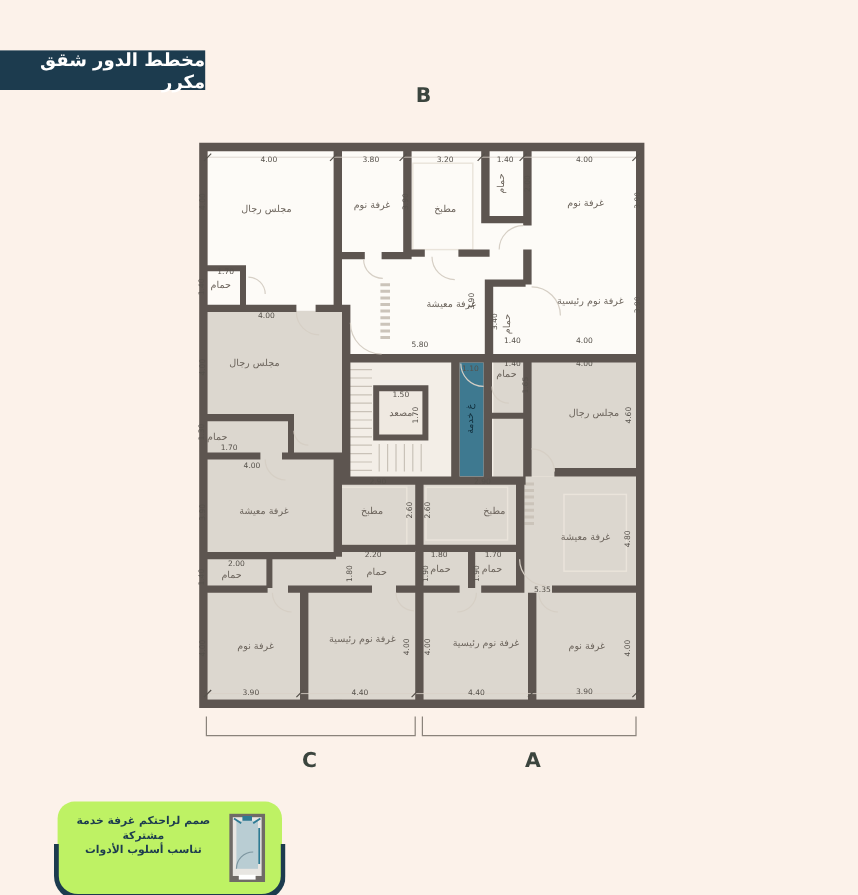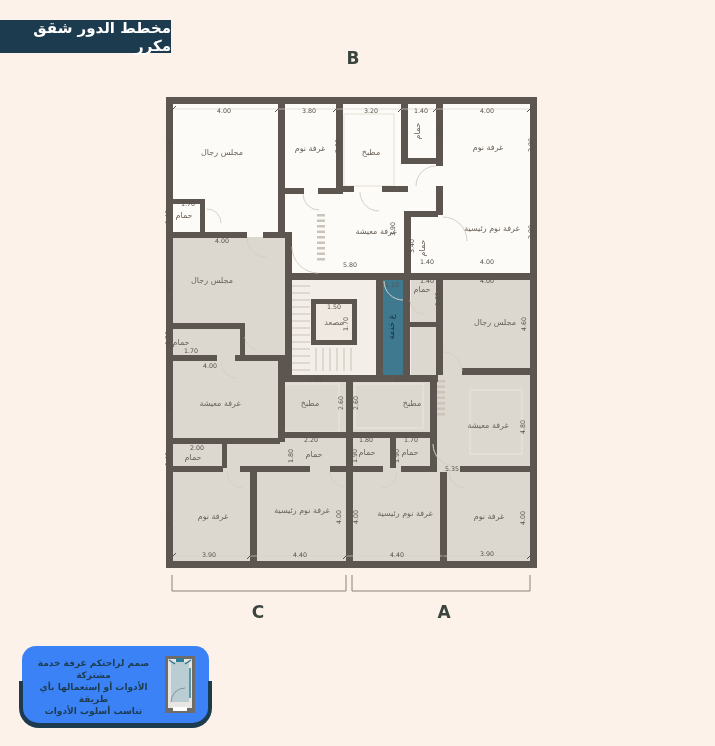--- a/index.html
+++ b/index.html
@@ -1,40 +1,40 @@
 <!DOCTYPE html>
 <html lang="ar"><head>
 <meta charset="utf-8">
 <style>
   html,body{margin:0;padding:0;}
   body{
     width:715px;height:746px;position:relative;overflow:hidden;
     background:#fcf2ea;
     font-family:"DejaVu Sans",sans-serif;
   }
-  .stage{position:absolute;inset:0;}
+  .stage{position:absolute;inset:0;margin-top:22px;}
   .title-banner{
     position:absolute;left:0;top:20px;width:171px;height:33px;
     background:#1c3b4e;color:#ffffff;display:flex;align-items:center;justify-content:center;
     font-size:15px;font-weight:bold;direction:rtl;
   }
   .section-letter{
     position:absolute;width:20px;text-align:center;
     color:#3b453e;font-weight:bold;font-size:17px;
   }
   #letter-b{left:343px;top:48px;}
   #letter-c{left:248px;top:602px;}
   #letter-a{left:434px;top:602px;}
   svg.plan{position:absolute;left:0;top:0;}
   svg .room-label{font-size:8px;fill:#6b635b;text-anchor:middle;}
   svg .dim-label{font-size:6.3px;fill:#56514b;text-anchor:middle;}
   svg .teal-label{fill:#102e3c;}
   .note-card{
-    position:absolute;left:22px;top:646px;width:187px;height:78px;
-    background:#3b82f6;border-radius:14px;
+    position:absolute;left:48px;top:646px;width:187px;height:78px;
+    background:#bef264;border-radius:14px;
   }
   .note-card::after{
     content:"";position:absolute;left:-3px;right:-3px;bottom:-4px;top:45%;
     border-bottom:5px solid #1c3b4e;border-left:4px solid #1c3b4e;border-right:4px solid #1c3b4e;
     border-radius:0 0 20px 20px;pointer-events:none;
   }
   .note-text{
     position:absolute;left:8px;right:52px;top:11px;
     direction:rtl;text-align:center;color:#1d3c4f;
     font-size:9px;font-weight:bold;line-height:12px;
@@ -204,21 +204,20 @@
         <text x="171" y="518" transform="rotate(-90,171,518)" class="dim-label">4.00</text>
         <text x="341" y="517" transform="rotate(-90,341,517)" class="dim-label">4.00</text>
         <text x="358" y="517" transform="rotate(-90,358,517)" class="dim-label">4.00</text>
         <text x="525" y="518" transform="rotate(-90,525,518)" class="dim-label">4.00</text>
       </g>
   </svg>
 
   <div class="note-card">
     <div class="note-text">
       <div>صمم لراحتكم غرفة خدمة مشتركة</div>
-      <div>الأدوات أو إستعمالها بأي طريقة</div>
       <div>تناسب أسلوب الأدوات</div>
     </div>
     <svg class="note-icon" width="30" height="57" viewBox="0 0 30 57">
       <rect x="0" y="0" width="30" height="57" fill="#6f6b67"></rect>
       <rect x="3" y="3" width="24" height="49" fill="#e8e6e2"></rect>
       <rect x="6" y="6" width="18" height="40" fill="#b9cdd3"></rect>
       <path d="M6,46a14,14 0 0 1 14,-14" fill="none" stroke="#7d96a0" stroke-width="1"></path>
       <path d="M4,4l6,4 M26,4l-6,4 M25,12v30" stroke="#2e7b94" stroke-width="1.5" fill="none"></path>
       <rect x="11" y="2" width="8" height="4" fill="#2e7b94"></rect>
       <rect x="8" y="51" width="14" height="4" fill="#ffffff"></rect>

